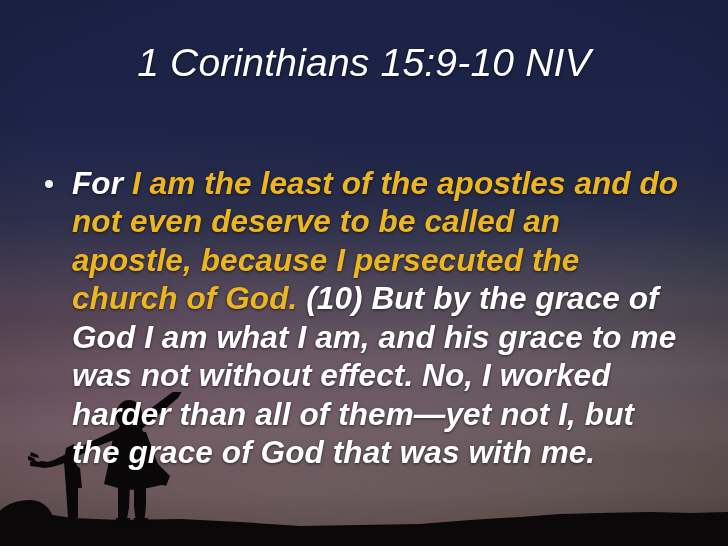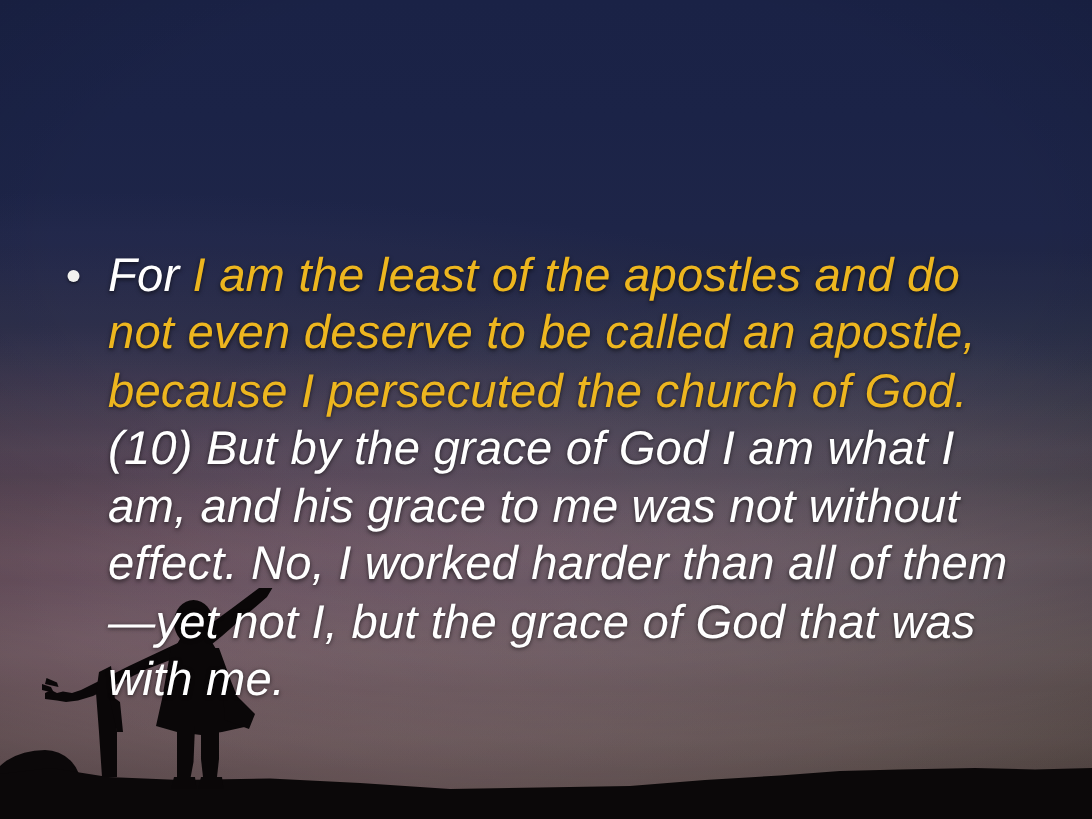--- a/index.html
+++ b/index.html
@@ -162,20 +162,21 @@
     box-shadow: 0 1px 2px rgba(0,0,0,0.5);
   }
 
   .verse {
     color: #ffffff;
     font-style: italic;
     font-size: 31.5px;
     line-height: 38.5px;
     letter-spacing: 0.1px;
     text-shadow: 0 1px 3px rgba(0,0,0,0.6);
+    font-weight: bold;
   }
 
   .verse .hl {
     color: #edb61f;
   }
 </style>
 </head>
 <body>
 
 <div id="slide">
@@ -223,20 +224,21 @@
         <path d="M88,126 L102,126 L103,134 L86,134 Z"></path>
 
         <path d="M106,126 L120,126 L121,134 L104,134 Z"></path>
 
         <path d="M38,56 L46,52 L48,66 L50,96 L50,126 L40,126 L38,96 L36,70 Z"></path>
         <path d="M44,70 L52,76 L54,96 L50,96 L46,78 Z"></path>
       </g>
     </svg>
   </div>
 
+  <div class="title">1 Corinthians 15:9-10 NIV</div>
 
   <div class="body-block">
     <div class="bullet-row">
       <span class="bullet-dot"></span>
       <p class="verse"><span>For </span><span class="hl">I am the least of the apostles and do not even deserve to be called an apostle, because I persecuted the church of God.</span><span> (10) But by the grace of God I am what I am, and his grace to me was not without effect. No, I worked harder than all of them—yet not I, but the grace of God that was with me.</span></p>
     </div>
   </div>
 
 </div>
 

